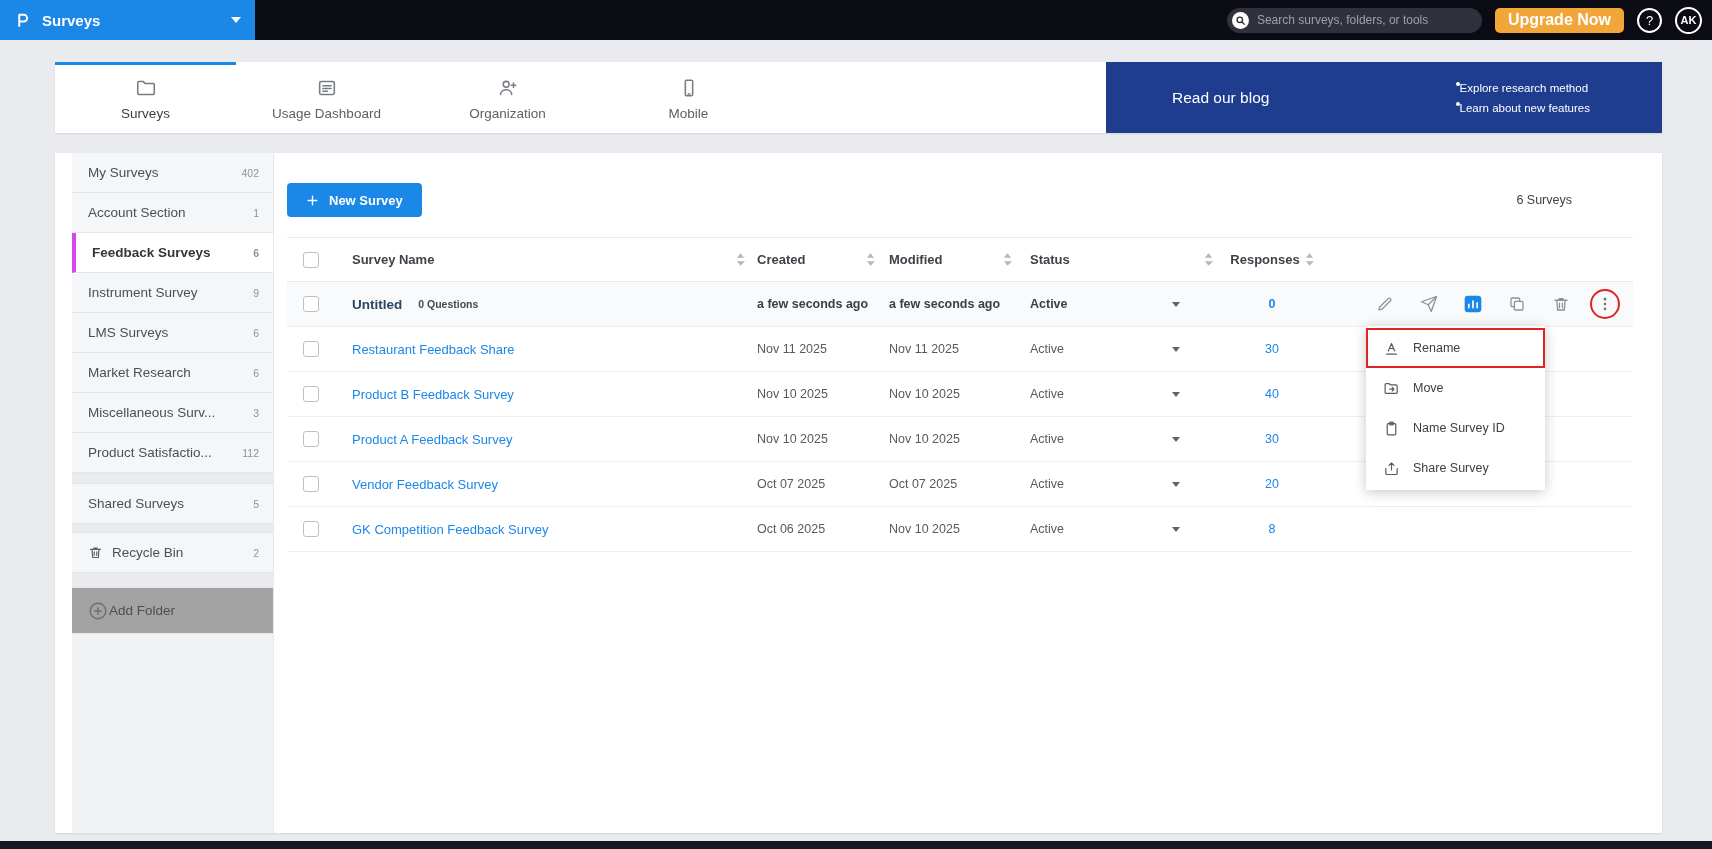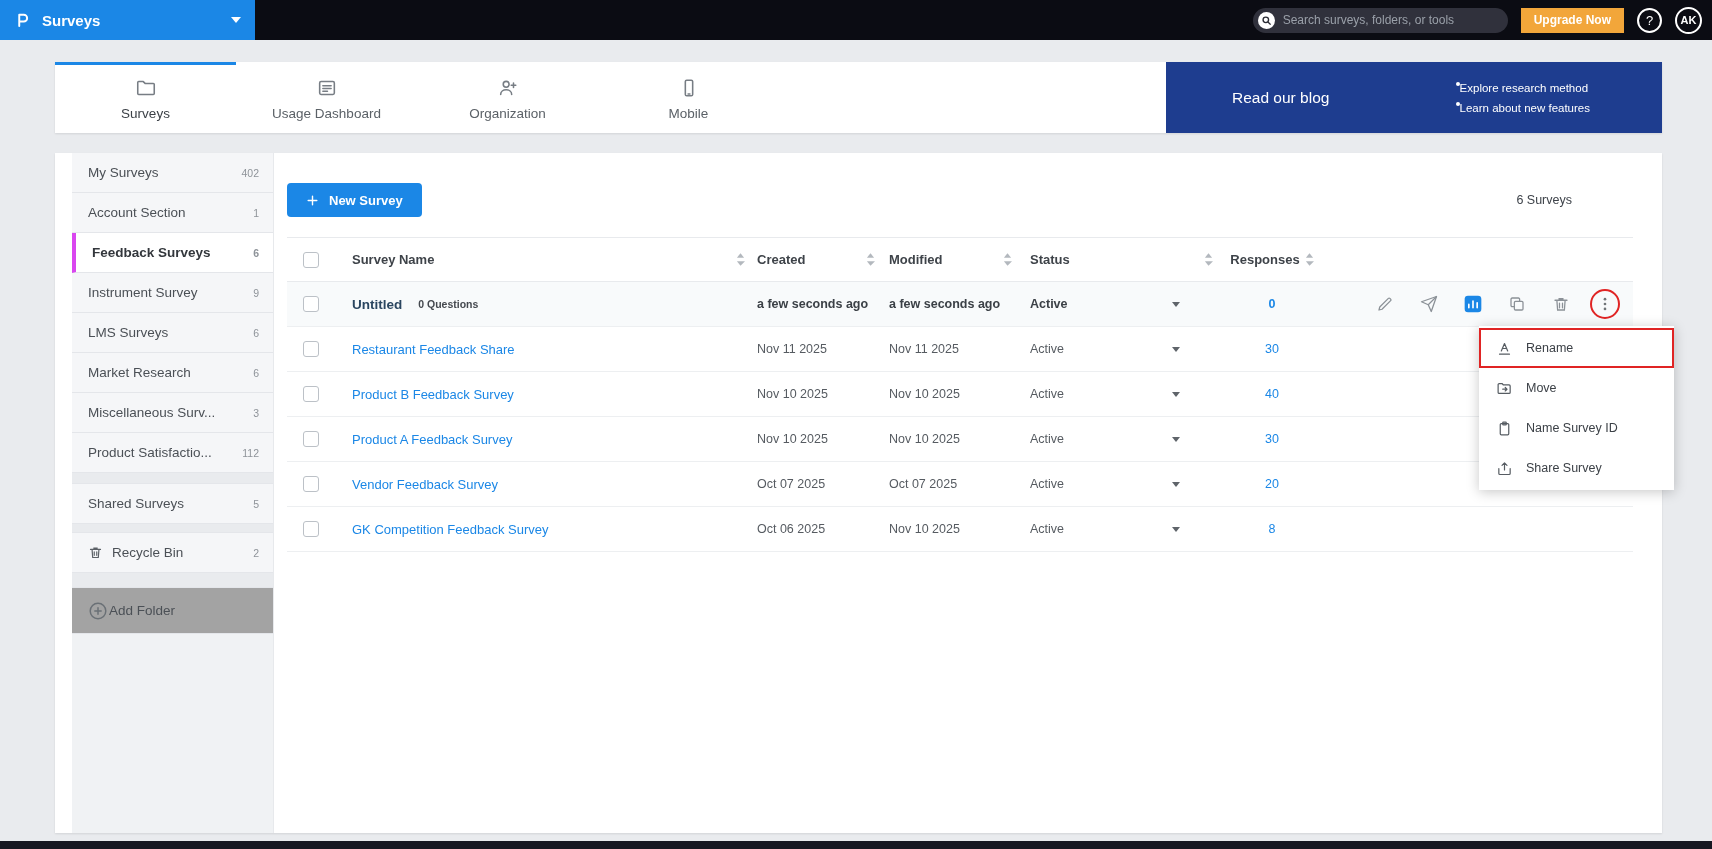--- a/index.html
+++ b/index.html
@@ -14,32 +14,32 @@
   
   .topbar{position:absolute;top:0;left:0;right:0;height:40px;background:#0b0c13;display:flex;align-items:center;z-index:5}
   .app-switcher{width:255px;height:40px;background:#1b87e6;display:flex;align-items:center;gap:10px;padding:0 14px;cursor:pointer}
   .app-switcher-label{color:#fff;font-size:15px;font-weight:bold}
   .caret-down-w{margin-left:auto;width:0;height:0;border-left:5px solid transparent;border-right:5px solid transparent;border-top:6px solid #fff}
   .topbar-right{margin-left:auto;display:flex;align-items:center;gap:13px;padding-right:10px}
   .search-pill{width:255px;height:25px;background:#30313c;border-radius:13px;display:flex;align-items:center;gap:8px;padding:0 5px 0 5px}
   .search-badge{width:17px;height:17px;border-radius:50%;background:#fff;display:flex;align-items:center;justify-content:center;flex:none}
   .search-input{flex:1;background:transparent;border:none;outline:none;color:#d2d5da;font-size:12px;font-family:inherit}
   .search-input::placeholder{color:#9aa0a9}
-  .upgrade-btn{height:25px;background:#f2a63a;border:none;border-radius:0;color:#fff;font-size:12px;font-weight:bold;padding:0 13px}
+  .upgrade-btn{height:25px;background:#f2a63a;border:none;border-radius:5px;color:#fff;font-size:16px;font-weight:bold;padding:0 13px}
   .help-circle{width:25px;height:25px;border-radius:50%;border:2px solid #fff;color:#fff;font-size:13px;display:flex;align-items:center;justify-content:center;cursor:pointer}
   .avatar{width:27px;height:27px;border-radius:50%;border:2px solid #fff;color:#fff;font-size:11px;font-weight:bold;display:flex;align-items:center;justify-content:center;cursor:pointer}
 
   
   .tabcard{position:absolute;left:55px;top:62px;width:1607px;height:71px;background:#fff;box-shadow:0 1px 2px rgba(0,0,0,.10);display:flex}
   .tab{width:181px;height:100%;display:flex;flex-direction:column;align-items:center;justify-content:center;gap:7px;border-top:3px solid transparent;cursor:pointer;color:#777d84}
   .tab-label{font-size:13.5px;color:#5b6167}
   .tab.active{border-top-color:#1b87e6}
   .tab.active .tab-label{color:#3c4147}
   .tab.active{color:#505archive} 
-  .blog-banner{margin-left:auto;width:496px;height:100%;background:#1e3d8f;color:#fff;display:flex;align-items:center;padding:0 72px 0 66px}
+  .blog-banner{margin-left:auto;width:556px;height:100%;background:#1e3d8f;color:#fff;display:flex;align-items:center;padding:0 72px 0 66px}
   .blog-title{font-size:15.5px}
   .blog-bullets{margin-left:auto;list-style:none;display:flex;flex-direction:column;gap:8px;font-size:11.5px}
   .blog-bullets li{display:flex;align-items:flex-start;gap:0;white-space:nowrap}
   .bullet-dot{width:4px;height:4px;border-radius:50%;background:#fff;flex:none}
 
   
   .content-card{position:absolute;left:55px;top:153px;width:1607px;height:680px;background:#fff;box-shadow:0 1px 2px rgba(0,0,0,.10)}
 
   
   .sidebar{position:absolute;left:17px;top:0;bottom:0;width:202px;background:#f0f2f4;border-right:1px solid #e7e9ec}
@@ -81,21 +81,21 @@
   .status-inner{width:150px;display:flex;align-items:center;justify-content:space-between;cursor:pointer}
   .status-caret{width:0;height:0;border-left:4px solid transparent;border-right:4px solid transparent;border-top:5px solid #5f646a}
   .resp-link{color:#1b87e6;text-decoration:none;cursor:pointer}
   .resp-link.bold{font-weight:bold}
   .sort-btn{background:none;border:none;padding:0;display:flex;align-items:center}
 
   .action-btn{width:30px;height:30px;border:none;background:transparent;display:flex;align-items:center;justify-content:center;color:#8b9197;padding:0}
   .action-btn.ringed{border:2px solid #e02424;border-radius:50%}
 
   
-  .context-menu{position:absolute;left:1479px;top:326px;width:195px;background:#fff;box-shadow:0 2px 12px rgba(0,0,0,.22);padding:2px 0;z-index:20}
+  .context-menu{position:absolute;left:1366px;top:326px;width:179px;background:#fff;box-shadow:0 2px 12px rgba(0,0,0,.22);padding:2px 0;z-index:20}
   .menu-item{height:40px;display:flex;align-items:center;gap:13px;padding:0 17px;font-size:12.5px;color:#3c4147;cursor:pointer}
   .menu-item .mi-icon{color:#565c62}
   .menu-item.highlighted{box-shadow:inset 0 0 0 2px #e02424}
 
   .bottom-strip{position:absolute;left:0;right:0;bottom:0;height:8px;background:#171822}
 </style>
 </head>
 <body>
 
 <header class="topbar">

